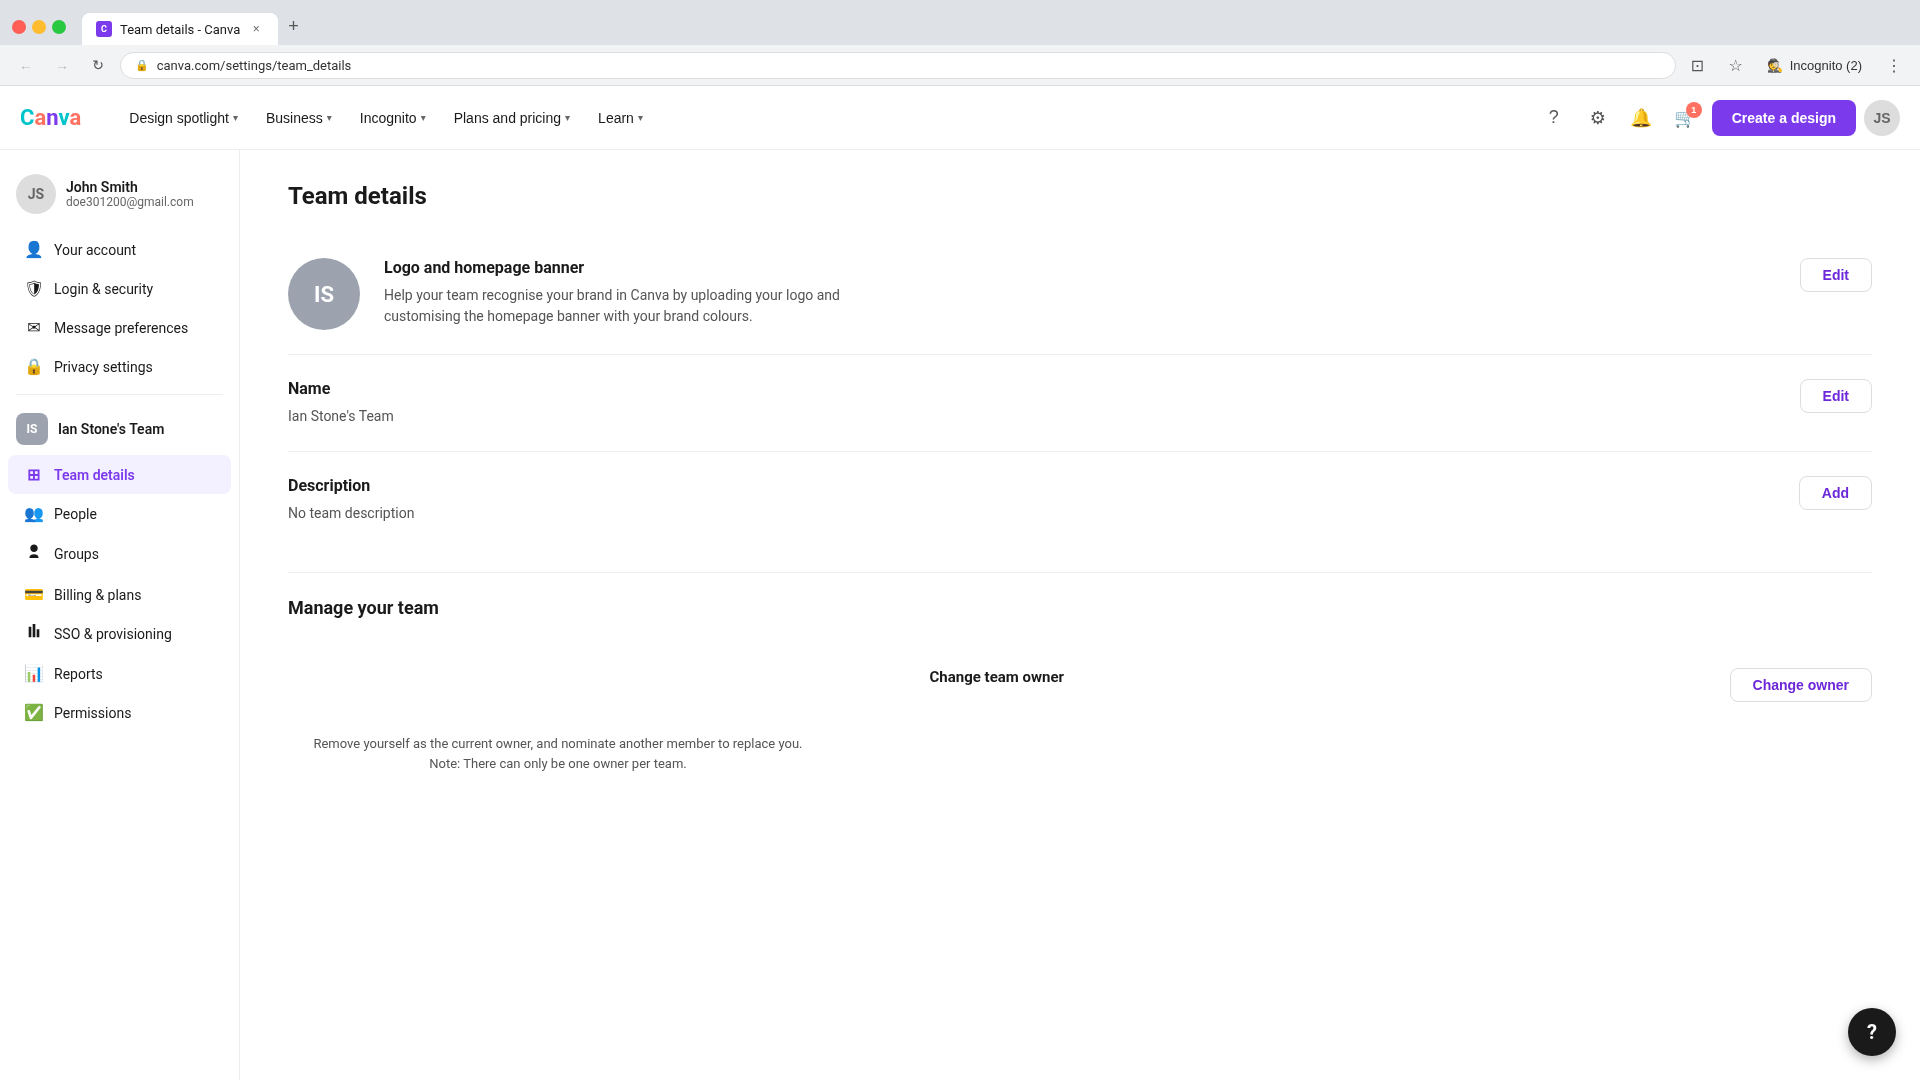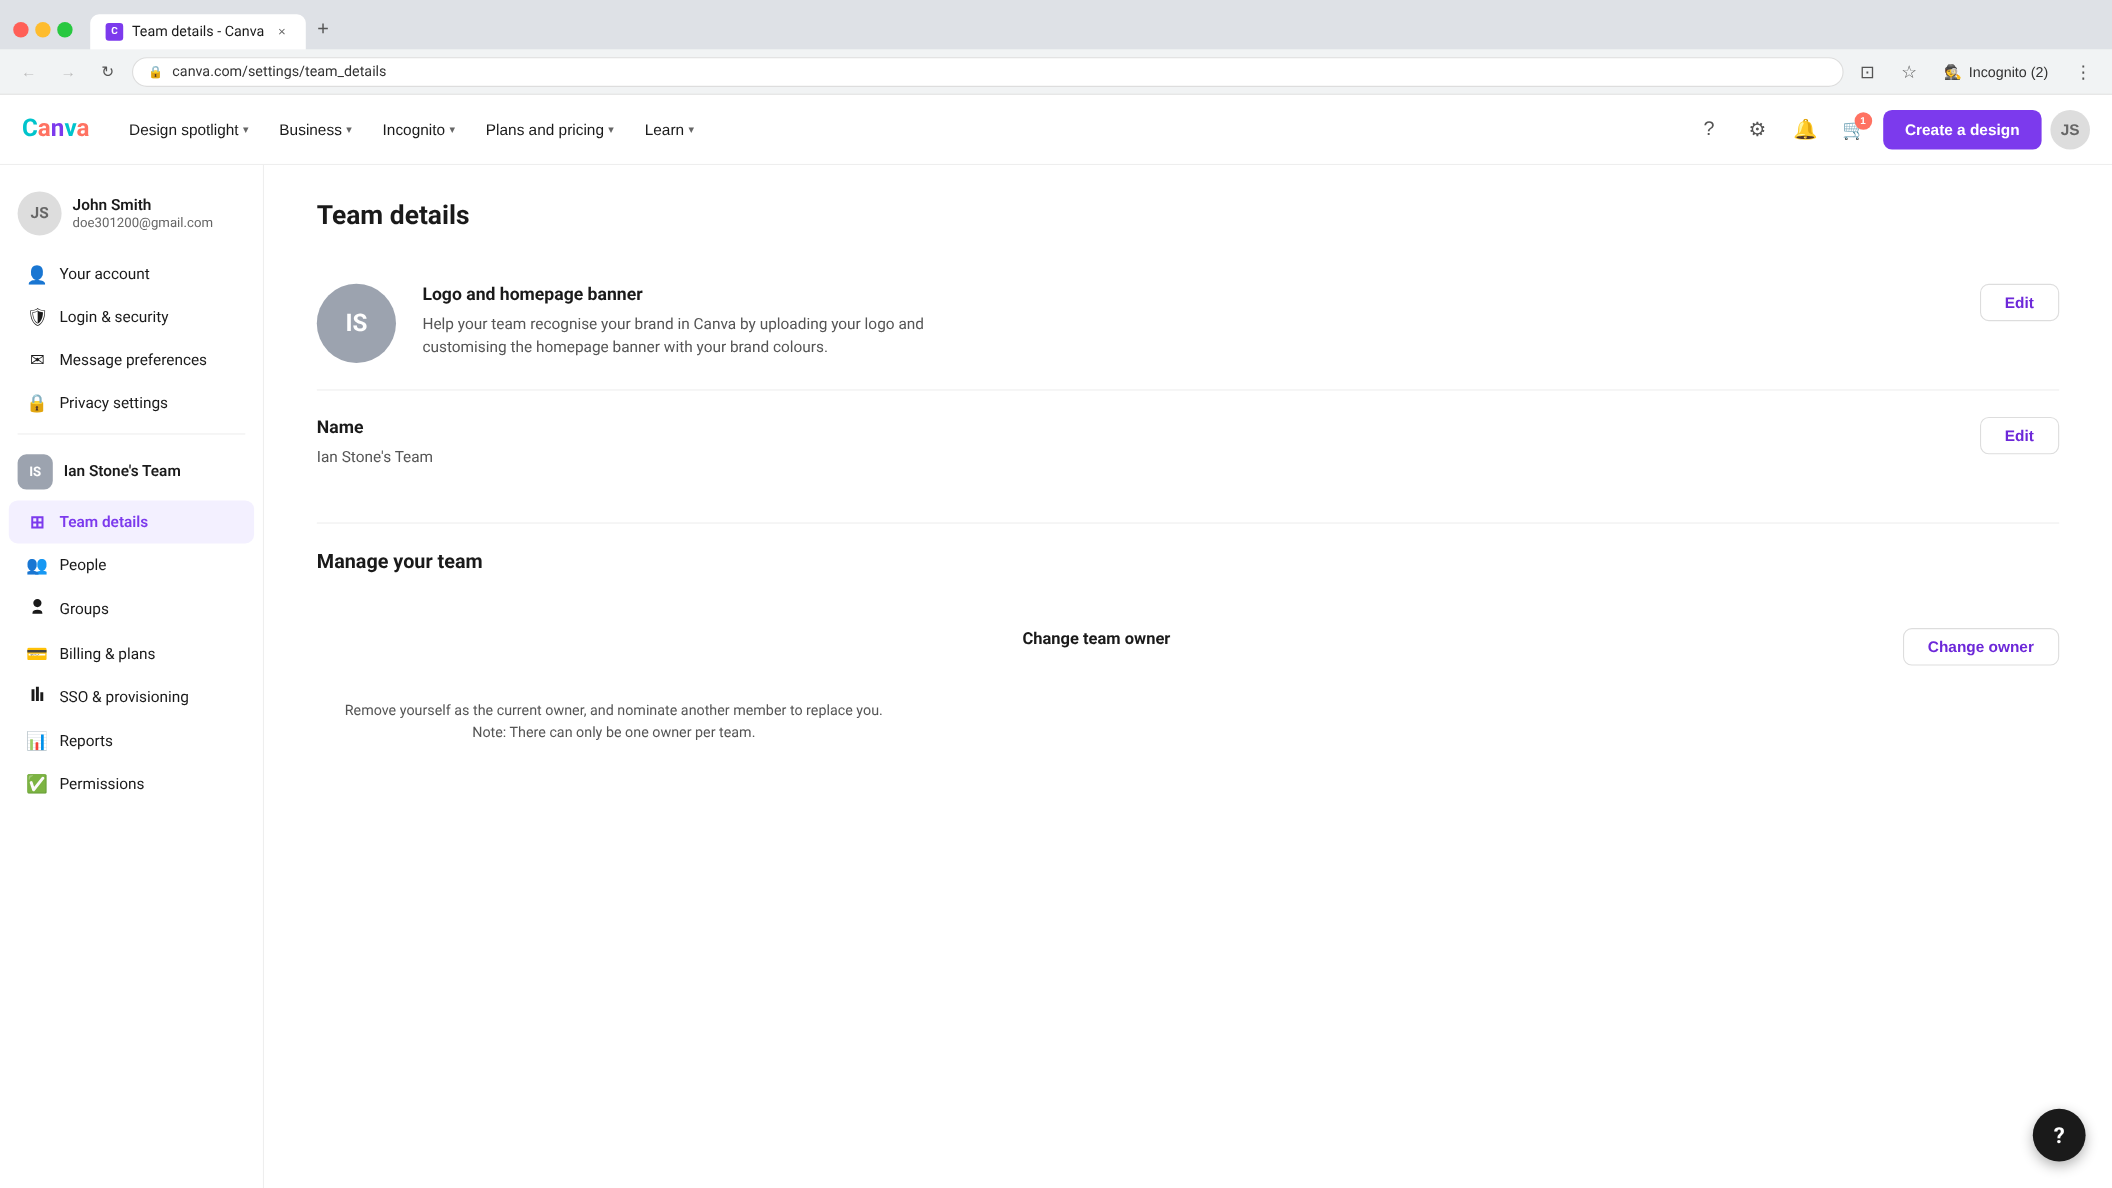--- a/index.html
+++ b/index.html
@@ -135,21 +135,21 @@
       height: calc(100vh - 86px);
     }
 
     
     .top-nav {
       display: flex;
       align-items: center;
       padding: 0 20px;
       height: 64px;
       border-bottom: 1px solid #eee;
-      gap: 0;
+      gap: 12px;
     }
     .logo {
       display: flex;
       align-items: center;
       margin-right: 24px;
     }
     .logo-text {
       font-size: 22px;
       font-weight: 700;
       color: #7c3aed;
@@ -610,20 +610,27 @@
       </div>
 
       <div class="section-card">
         <div class="section-info">
           <h3>Name</h3>
           <p class="value-text">Ian Stone's Team</p>
         </div>
         <button class="edit-btn">Edit</button>
       </div>
 
+      <div class="section-card">
+        <div class="section-info">
+          <h3>Description</h3>
+          <p class="value-text">No team description</p>
+        </div>
+        <button class="edit-btn">Add</button>
+      </div>
 
       <div class="divider"></div>
 
       <div>
         <h2 class="manage-section-title">Manage your team</h2>
 
         <div class="manage-row">
           <div class="manage-info">
             <h4>Change team owner</h4>
             <p>Remove yourself as the current owner, and nominate another member to replace you.<br>Note: There can only be one owner per team.</p>

